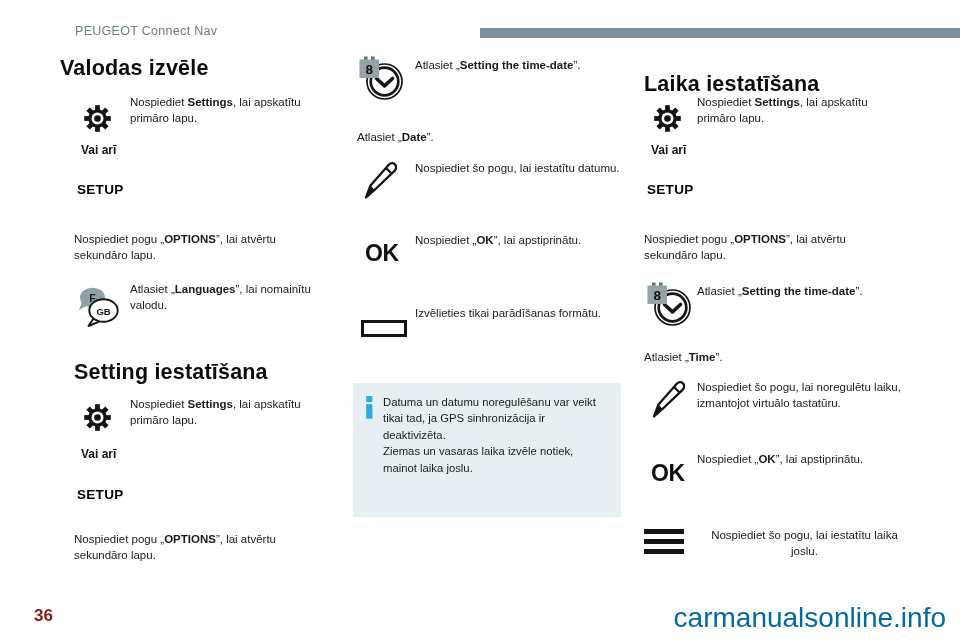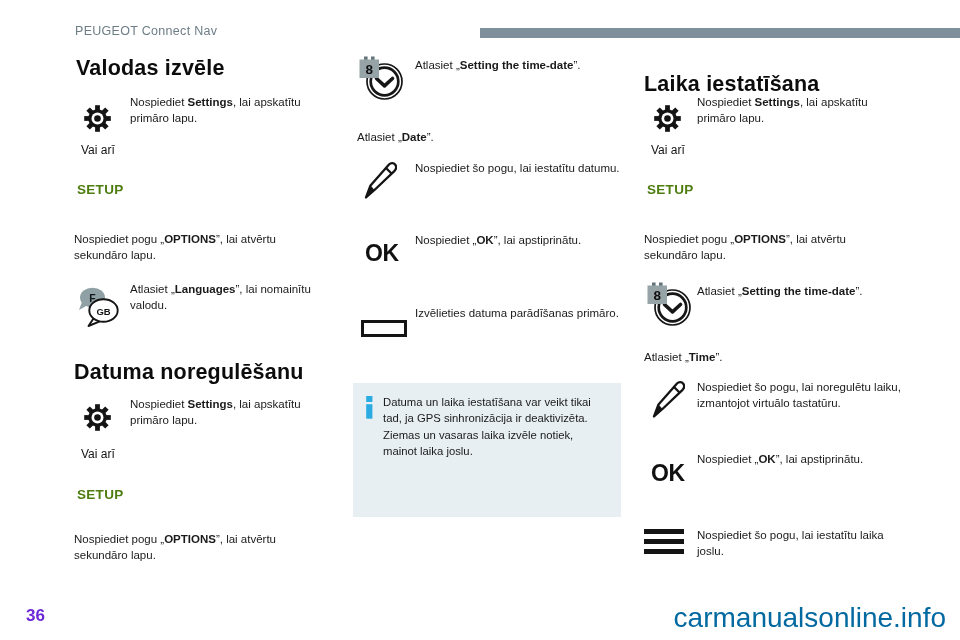--- a/index.html
+++ b/index.html
@@ -7,40 +7,40 @@
   #page{
     position:relative; width:960px; height:640px; background:#ffffff;
     font-family:"Liberation Sans", sans-serif; color:#1a1a1a; overflow:hidden;
   }
   .pos{position:absolute;}
   .hdr{font-size:12.5px; color:#6c7d86; letter-spacing:0.3px;}
   .bar{background:#7E909B; width:480px; height:10px;}
   .h1{font-size:21.5px; font-weight:bold; color:#0c0c0c; letter-spacing:0.2px; white-space:nowrap;}
   .body{font-size:11.5px; line-height:1.42; color:#1a1a1a;}
   .b{font-weight:bold;}
-  .orlabel{font-size:12px; font-weight:normal; color:#141414;}
-  .setup{font-size:13.5px; font-weight:bold; letter-spacing:0.3px; color:#4d7c0f;}
+  .orlabel{font-size:12px; font-weight:bold; color:#141414;}
+  .setup{font-size:13.5px; font-weight:bold; letter-spacing:0.3px; color:#000000;}
   .okword{font-size:23px; font-weight:bold; color:#111; letter-spacing:-0.5px;}
   .rect-icon{width:40px; height:11px; border:3.2px solid #141414;}
   .lines-icon .ln{width:40px; height:4.6px; background:#141414; margin-bottom:5.6px;}
   .infobox{background:#E8EFF3; width:268px; height:134px;}
   .infotext{font-size:11.3px; line-height:1.45; color:#1a1a1a; width:224px;}
-  .pagenum{font-size:17px; font-weight:bold; color:#6d28d9;}
+  .pagenum{font-size:17px; font-weight:bold; color:#7f1d1d;margin-left:8px;}
   .watermark{font-size:28px; color:#0369a1; white-space:nowrap;}
   svg text{font-family:"Liberation Sans", sans-serif;}
 </style>
 </head>
 <body>
 
 <div id="page">
 
   <div class="pos hdr" style="left:75px; top:24px;">PEUGEOT Connect Nav</div>
   <div class="pos bar" style="left:480px; top:28px;"></div>
 
-  <div class="pos h1" style="left:76px; top:56px;">Valodas izvēle</div>
+  <div class="pos h1" style="left:60px; top:56px;">Valodas izvēle</div>
 
   <div class="pos" style="left:84px; top:105px;">
     <svg width="27" height="27" viewBox="0 0 27 27">
       <g fill="#141414">
         <rect x="11.1" y="0.2" width="4.8" height="5.5"></rect>
         <rect x="11.1" y="0.2" width="4.8" height="5.5" transform="rotate(45 13.5 13.5)"></rect>
         <rect x="11.1" y="0.2" width="4.8" height="5.5" transform="rotate(90 13.5 13.5)"></rect>
         <rect x="11.1" y="0.2" width="4.8" height="5.5" transform="rotate(135 13.5 13.5)"></rect>
         <rect x="11.1" y="0.2" width="4.8" height="5.5" transform="rotate(180 13.5 13.5)"></rect>
         <rect x="11.1" y="0.2" width="4.8" height="5.5" transform="rotate(225 13.5 13.5)"></rect>
@@ -69,21 +69,21 @@
       <text x="16.5" y="15.5" text-anchor="middle" font-size="10.5" font-weight="bold" fill="#10181a">F</text>
       <path d="M17.5 32.5 L12.5 40 L25 34.8 Z" fill="#ffffff" stroke="#141414" stroke-width="1.9" stroke-linejoin="round"></path>
       <ellipse cx="27.5" cy="24.5" rx="14.2" ry="11.2" fill="#ffffff" stroke="#141414" stroke-width="1.9"></ellipse>
       <text x="27.5" y="28.5" text-anchor="middle" font-size="9.5" font-weight="bold" fill="#141414">GB</text>
     </svg>
   </div>
   <div class="pos body" style="left:130px; top:281px; width:205px;">
     <span>Atlasiet „</span><span class="b">Languages</span><span>”, lai nomainītu valodu.</span>
   </div>
 
-  <div class="pos h1" style="left:74px; top:360px;">Datuma noregulēšanu</div>
+  <div class="pos h1" style="left:74px; top:360px;">Setting iestatīšana</div>
 
   <div class="pos" style="left:84px; top:404px;">
     <svg width="27" height="27" viewBox="0 0 27 27">
       <g fill="#141414">
         <rect x="11.1" y="0.2" width="4.8" height="5.5"></rect>
         <rect x="11.1" y="0.2" width="4.8" height="5.5" transform="rotate(45 13.5 13.5)"></rect>
         <rect x="11.1" y="0.2" width="4.8" height="5.5" transform="rotate(90 13.5 13.5)"></rect>
         <rect x="11.1" y="0.2" width="4.8" height="5.5" transform="rotate(135 13.5 13.5)"></rect>
         <rect x="11.1" y="0.2" width="4.8" height="5.5" transform="rotate(180 13.5 13.5)"></rect>
         <rect x="11.1" y="0.2" width="4.8" height="5.5" transform="rotate(225 13.5 13.5)"></rect>
@@ -135,32 +135,32 @@
     <span>Nospiediet šo pogu, lai iestatītu datumu.</span><span class="b"></span><span></span>
   </div>
 
   <div class="pos okword" style="left:365px; top:240px;">OK</div>
   <div class="pos body" style="left:415px; top:232px; width:210px;">
     <span>Nospiediet „</span><span class="b">OK</span><span>”, lai apstiprinātu.</span>
   </div>
 
   <div class="pos rect-icon" style="left:361px; top:320px;"></div>
   <div class="pos body" style="left:415px; top:305px; width:210px;">
-    <span>Izvēlieties datuma parādīšanas primāro.</span><span class="b"></span><span></span>
+    <span>Izvēlieties tikai parādīšanas formātu.</span><span class="b"></span><span></span>
   </div>
 
   <div class="pos infobox" style="left:353px; top:383px;">
     <div class="pos" style="left:12px; top:13px;">
       <svg width="9" height="23" viewBox="0 0 9 23">
         <rect x="1.2" y="0" width="6.2" height="6" fill="#2AABE2"></rect>
         <rect x="1.2" y="8.2" width="6.2" height="14.5" fill="#2AABE2"></rect>
       </svg>
     </div>
     <div class="pos infotext" style="left:30px; top:11px;">
-      <div>Datuma un laika iestatīšana var veikt tikai tad, ja GPS sinhronizācija ir deaktivizēta.</div>
+      <div>Datuma un datumu noregulēšanu var veikt tikai tad, ja GPS sinhronizācija ir deaktivizēta.</div>
       <div>Ziemas un vasaras laika izvēle notiek, mainot laika joslu.</div>
     </div>
   </div>
 
   <div class="pos h1" style="left:644px; top:72px;text-align:center;">Laika iestatīšana</div>
 
   <div class="pos" style="left:654px; top:105px;">
     <svg width="27" height="27" viewBox="0 0 27 27">
       <g fill="#141414">
         <rect x="11.1" y="0.2" width="4.8" height="5.5"></rect>
@@ -220,20 +220,20 @@
   <div class="pos okword" style="left:651px; top:460px;">OK</div>
   <div class="pos body" style="left:697px; top:451px; width:210px;">
     <span>Nospiediet „</span><span class="b">OK</span><span>”, lai apstiprinātu.</span>
   </div>
 
   <div class="pos lines-icon" style="left:644px; top:529px;">
     <div class="ln"></div>
       <div class="ln"></div>
       <div class="ln"></div>
   </div>
-  <div class="pos body" style="left:697px; top:527px; width:215px;">
+  <div class="pos body" style="left:697px; top:527px; width:215px;text-align:center;">
     <span>Nospiediet šo pogu, lai iestatītu laika joslu.</span><span class="b"></span><span></span>
   </div>
 
   <div class="pos pagenum" style="left:26px; top:606px;">36</div>
   <div class="pos watermark" style="right:14px; top:602px;">carmanualsonline.info</div>
 
 </div>
 
 </body></html>

